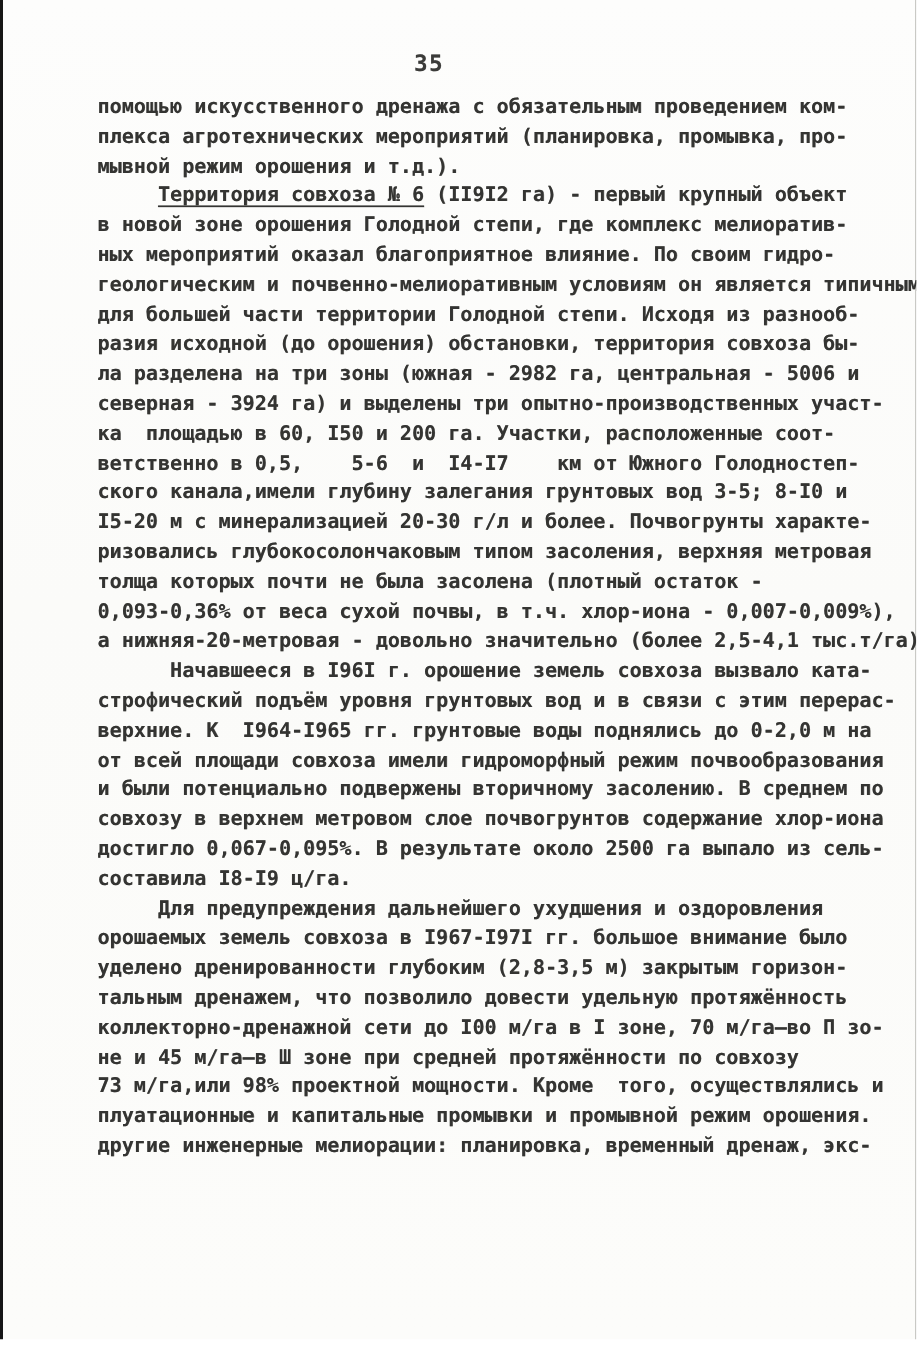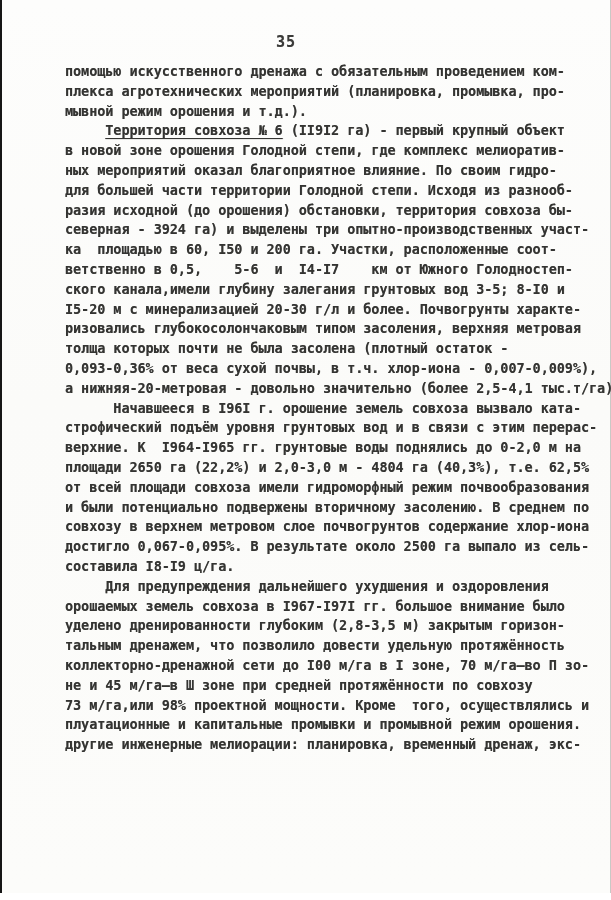--- a/index.html
+++ b/index.html
@@ -65,35 +65,36 @@
   <div class="edge-left"></div>
   <div class="edge-right"></div>
   <div class="page-number">35</div>
   <div class="text-block">
       <div class="line">помощью искусственного дренажа с обязательным проведением ком-</div>
       <div class="line">плекса агротехнических мероприятий (планировка, промывка, про-</div>
       <div class="line">мывной режим орошения и т.д.).</div>
       <div class="line"><span>     </span><span class="u">Территория совхоза № 6</span><span> (II9I2 га) - первый крупный объект</span></div>
       <div class="line">в новой зоне орошения Голодной степи, где комплекс мелиоратив-</div>
       <div class="line">ных мероприятий оказал благоприятное влияние. По своим гидро-</div>
+      <div class="line">геологическим и почвенно-мелиоративным условиям он является типичным</div>
       <div class="line">для большей части территории Голодной степи. Исходя из разнооб-</div>
       <div class="line">разия исходной (до орошения) обстановки, территория совхоза бы-</div>
+      <div class="line">ла разделена на три зоны (южная - 2982 га, центральная - 5006 и</div>
       <div class="line">северная - 3924 га) и выделены три опытно-производственных участ-</div>
       <div class="line">ка  площадью в 60, I50 и 200 га. Участки, расположенные соот-</div>
       <div class="line">ветственно в 0,5,    5-6  и  I4-I7    км от Южного Голодностеп-</div>
       <div class="line">ского канала,имели глубину залегания грунтовых вод 3-5; 8-I0 и</div>
       <div class="line">I5-20 м с минерализацией 20-30 г/л и более. Почвогрунты характе-</div>
       <div class="line">ризовались глубокосолончаковым типом засоления, верхняя метровая</div>
       <div class="line">толща которых почти не была засолена (плотный остаток -</div>
       <div class="line">0,093-0,36% от веса сухой почвы, в т.ч. хлор-иона - 0,007-0,009%),</div>
       <div class="line">а нижняя-20-метровая - довольно значительно (более 2,5-4,1 тыс.т/га).</div>
       <div class="line">      Начавшееся в I96I г. орошение земель совхоза вызвало ката-</div>
       <div class="line">строфический подъём уровня грунтовых вод и в связи с этим перерас-</div>
       <div class="line">верхние. К  I964-I965 гг. грунтовые воды поднялись до 0-2,0 м на</div>
-      <div class="line">площади 2650 га (22,2%) и 2,0-3,0 м - 4804 га (40,3%), т.е. 62,5%</div>
       <div class="line">от всей площади совхоза имели гидроморфный режим почвообразования</div>
       <div class="line">и были потенциально подвержены вторичному засолению. В среднем по</div>
       <div class="line">совхозу в верхнем метровом слое почвогрунтов содержание хлор-иона</div>
       <div class="line">достигло 0,067-0,095%. В результате около 2500 га выпало из сель-</div>
       <div class="line">составила I8-I9 ц/га.</div>
       <div class="line">     Для предупреждения дальнейшего ухудшения и оздоровления</div>
       <div class="line">орошаемых земель совхоза в I967-I97I гг. большое внимание было</div>
       <div class="line">уделено дренированности глубоким (2,8-3,5 м) закрытым горизон-</div>
       <div class="line">тальным дренажем, что позволило довести удельную протяжённость</div>
       <div class="line">коллекторно-дренажной сети до I00 м/га в I зоне, 70 м/га—во П зо-</div>

